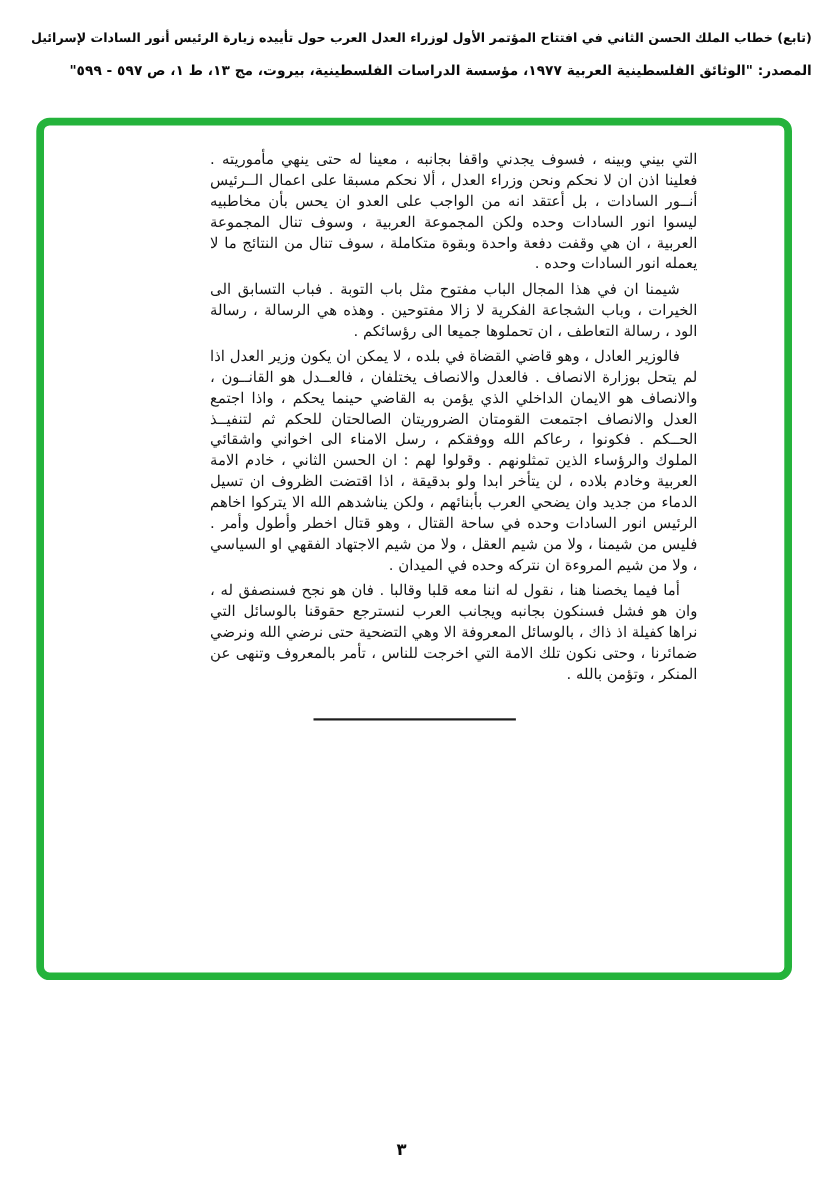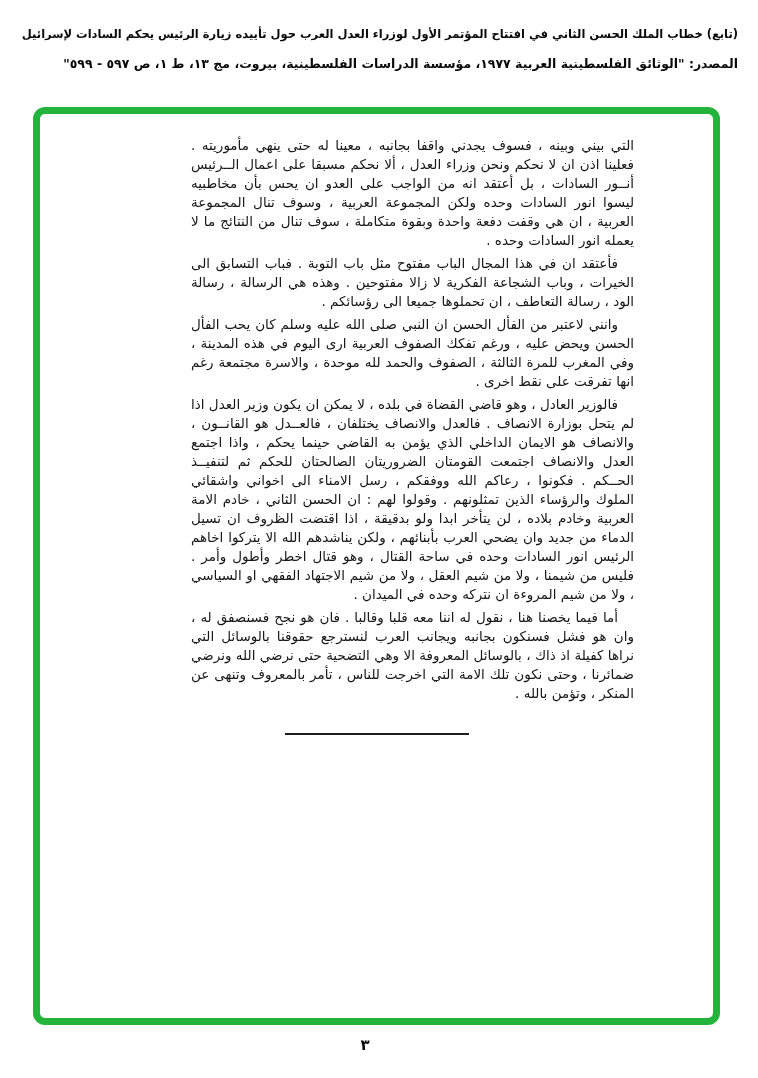--- a/index.html
+++ b/index.html
@@ -21,21 +21,21 @@
     white-space:nowrap;overflow:hidden;color:#0a0a0a;
   }
   .doc-source{
     margin-top:12px;
     font-weight:bold;font-size:12.5px;line-height:16px;
     white-space:nowrap;overflow:hidden;color:#0a0a0a;
   }
   
   .frame{
     position:absolute;left:33px;top:107px;
-    width:687px;height:918px;
+    width:687px;height:784px;
     border:7px solid #0f172a;border-radius:12px;
     box-sizing:border-box;
     background:#ffffff;
   }
   
   .text-column{
     position:absolute;top:22px;right:79px;
     width:443px;
     direction:rtl;
     text-align:justify;
@@ -60,29 +60,28 @@
     transform:translateX(-14px);
     font-weight:bold;font-size:15px;color:#0a0a0a;
   }
 </style>
 </head>
 <body>
 
 <div class="page">
 
   <header class="doc-header">
-    <div class="doc-title fit" style="font-size: 11.5px;">(تابع) خطاب الملك الحسن الثاني في افتتاح المؤتمر الأول لوزراء العدل العرب حول تأييده زيارة الرئيس يحكم السادات لإسرائيل</div>
+    <div class="doc-title fit" style="font-size: 11.5px;">(تابع) خطاب الملك الحسن الثاني في افتتاح المؤتمر الأول لوزراء العدل العرب حول تأييده زيارة الرئيس أنور السادات لإسرائيل</div>
     <div class="doc-source fit">المصدر:  "الوثائق الفلسطينية العربية ١٩٧٧، مؤسسة الدراسات الفلسطينية، بيروت، مج ١٣، ط ١، ص ٥٩٧ - ٥٩٩"</div>
   </header>
 
   <div class="frame" style="border-color: rgb(36, 179, 59);">
     <div class="text-column" style="color: rgb(22, 22, 22);">
       <p class="para">التي بيني وبينه ، فسوف يجدني واقفا بجانبه ، معينا له حتى ينهي مأموريته . فعلينا اذن ان لا نحكم ونحن وزراء العدل ، ألا نحكم مسبقا على اعمال الــرئيس أنــور السادات ، بل أعتقد انه من الواجب على العدو ان يحس بأن مخاطبيه ليسوا انور السادات وحده ولكن المجموعة العربية ، وسوف تنال المجموعة العربية ، ان هي وقفت دفعة واحدة وبقوة متكاملة ، سوف تنال من النتائج ما لا يعمله انور السادات وحده .</p>
-      <p class="para indent">فأعتقد ان في هذا المجال الباب مفتوح مثل باب التوبة . فباب التسابق الى الخيرات ، وباب الشجاعة الفكرية لا زالا مفتوحين . وهذه هي الرسالة ، رسالة الود ، رسالة التعاطف ، ان تحملوها جميعا الى رؤسائكم .</p>
-      <p class="para indent">وانني لاعتبر من الفأل الحسن ان النبي صلى الله عليه وسلم كان يحب الفأل الحسن ويحض عليه ، ورغم تفكك الصفوف العربية ارى اليوم في هذه المدينة ، وفي المغرب للمرة الثالثة ، الصفوف والحمد لله موحدة ، والاسرة مجتمعة رغم انها تفرقت على نقط اخرى .</p>
+      <p class="para indent">شيمنا ان في هذا المجال الباب مفتوح مثل باب التوبة . فباب التسابق الى الخيرات ، وباب الشجاعة الفكرية لا زالا مفتوحين . وهذه هي الرسالة ، رسالة الود ، رسالة التعاطف ، ان تحملوها جميعا الى رؤسائكم .</p>
       <p class="para indent">فالوزير العادل ، وهو قاضي القضاة في بلده ، لا يمكن ان يكون وزير العدل اذا لم يتحل بوزارة الانصاف . فالعدل والانصاف يختلفان ، فالعــدل هو القانــون ، والانصاف هو الايمان الداخلي الذي يؤمن به القاضي حينما يحكم ، واذا اجتمع العدل والانصاف اجتمعت القومتان الضروريتان الصالحتان للحكم ثم لتنفيــذ الحــكم . فكونوا ، رعاكم الله ووفقكم ، رسل الامناء الى اخواني واشقائي الملوك والرؤساء الذين تمثلونهم . وقولوا لهم : ان الحسن الثاني ، خادم الامة العربية وخادم بلاده ، لن يتأخر ابدا ولو بدقيقة ، اذا اقتضت الظروف ان تسيل الدماء من جديد وان يضحي العرب بأبنائهم ، ولكن يناشدهم الله الا يتركوا اخاهم الرئيس انور السادات وحده في ساحة القتال ، وهو قتال اخطر وأطول وأمر . فليس من شيمنا ، ولا من شيم العقل ، ولا من شيم الاجتهاد الفقهي او السياسي ، ولا من شيم المروءة ان نتركه وحده في الميدان .</p>
       <p class="para indent">أما فيما يخصنا هنا ، نقول له اننا معه قلبا وقالبا . فان هو نجح فسنصفق له ، وان هو فشل فسنكون بجانبه ويجانب العرب لنسترجع حقوقنا بالوسائل التي نراها كفيلة اذ ذاك ، بالوسائل المعروفة الا وهي التضحية حتى نرضي الله ونرضي ضمائرنا ، وحتى نكون تلك الامة التي اخرجت للناس ، تأمر بالمعروف وتنهى عن المنكر ، وتؤمن بالله .</p>
       <div class="divider"></div>
     </div>
   </div>
 
   <div class="page-number">٣</div>
 
 </div>
 

